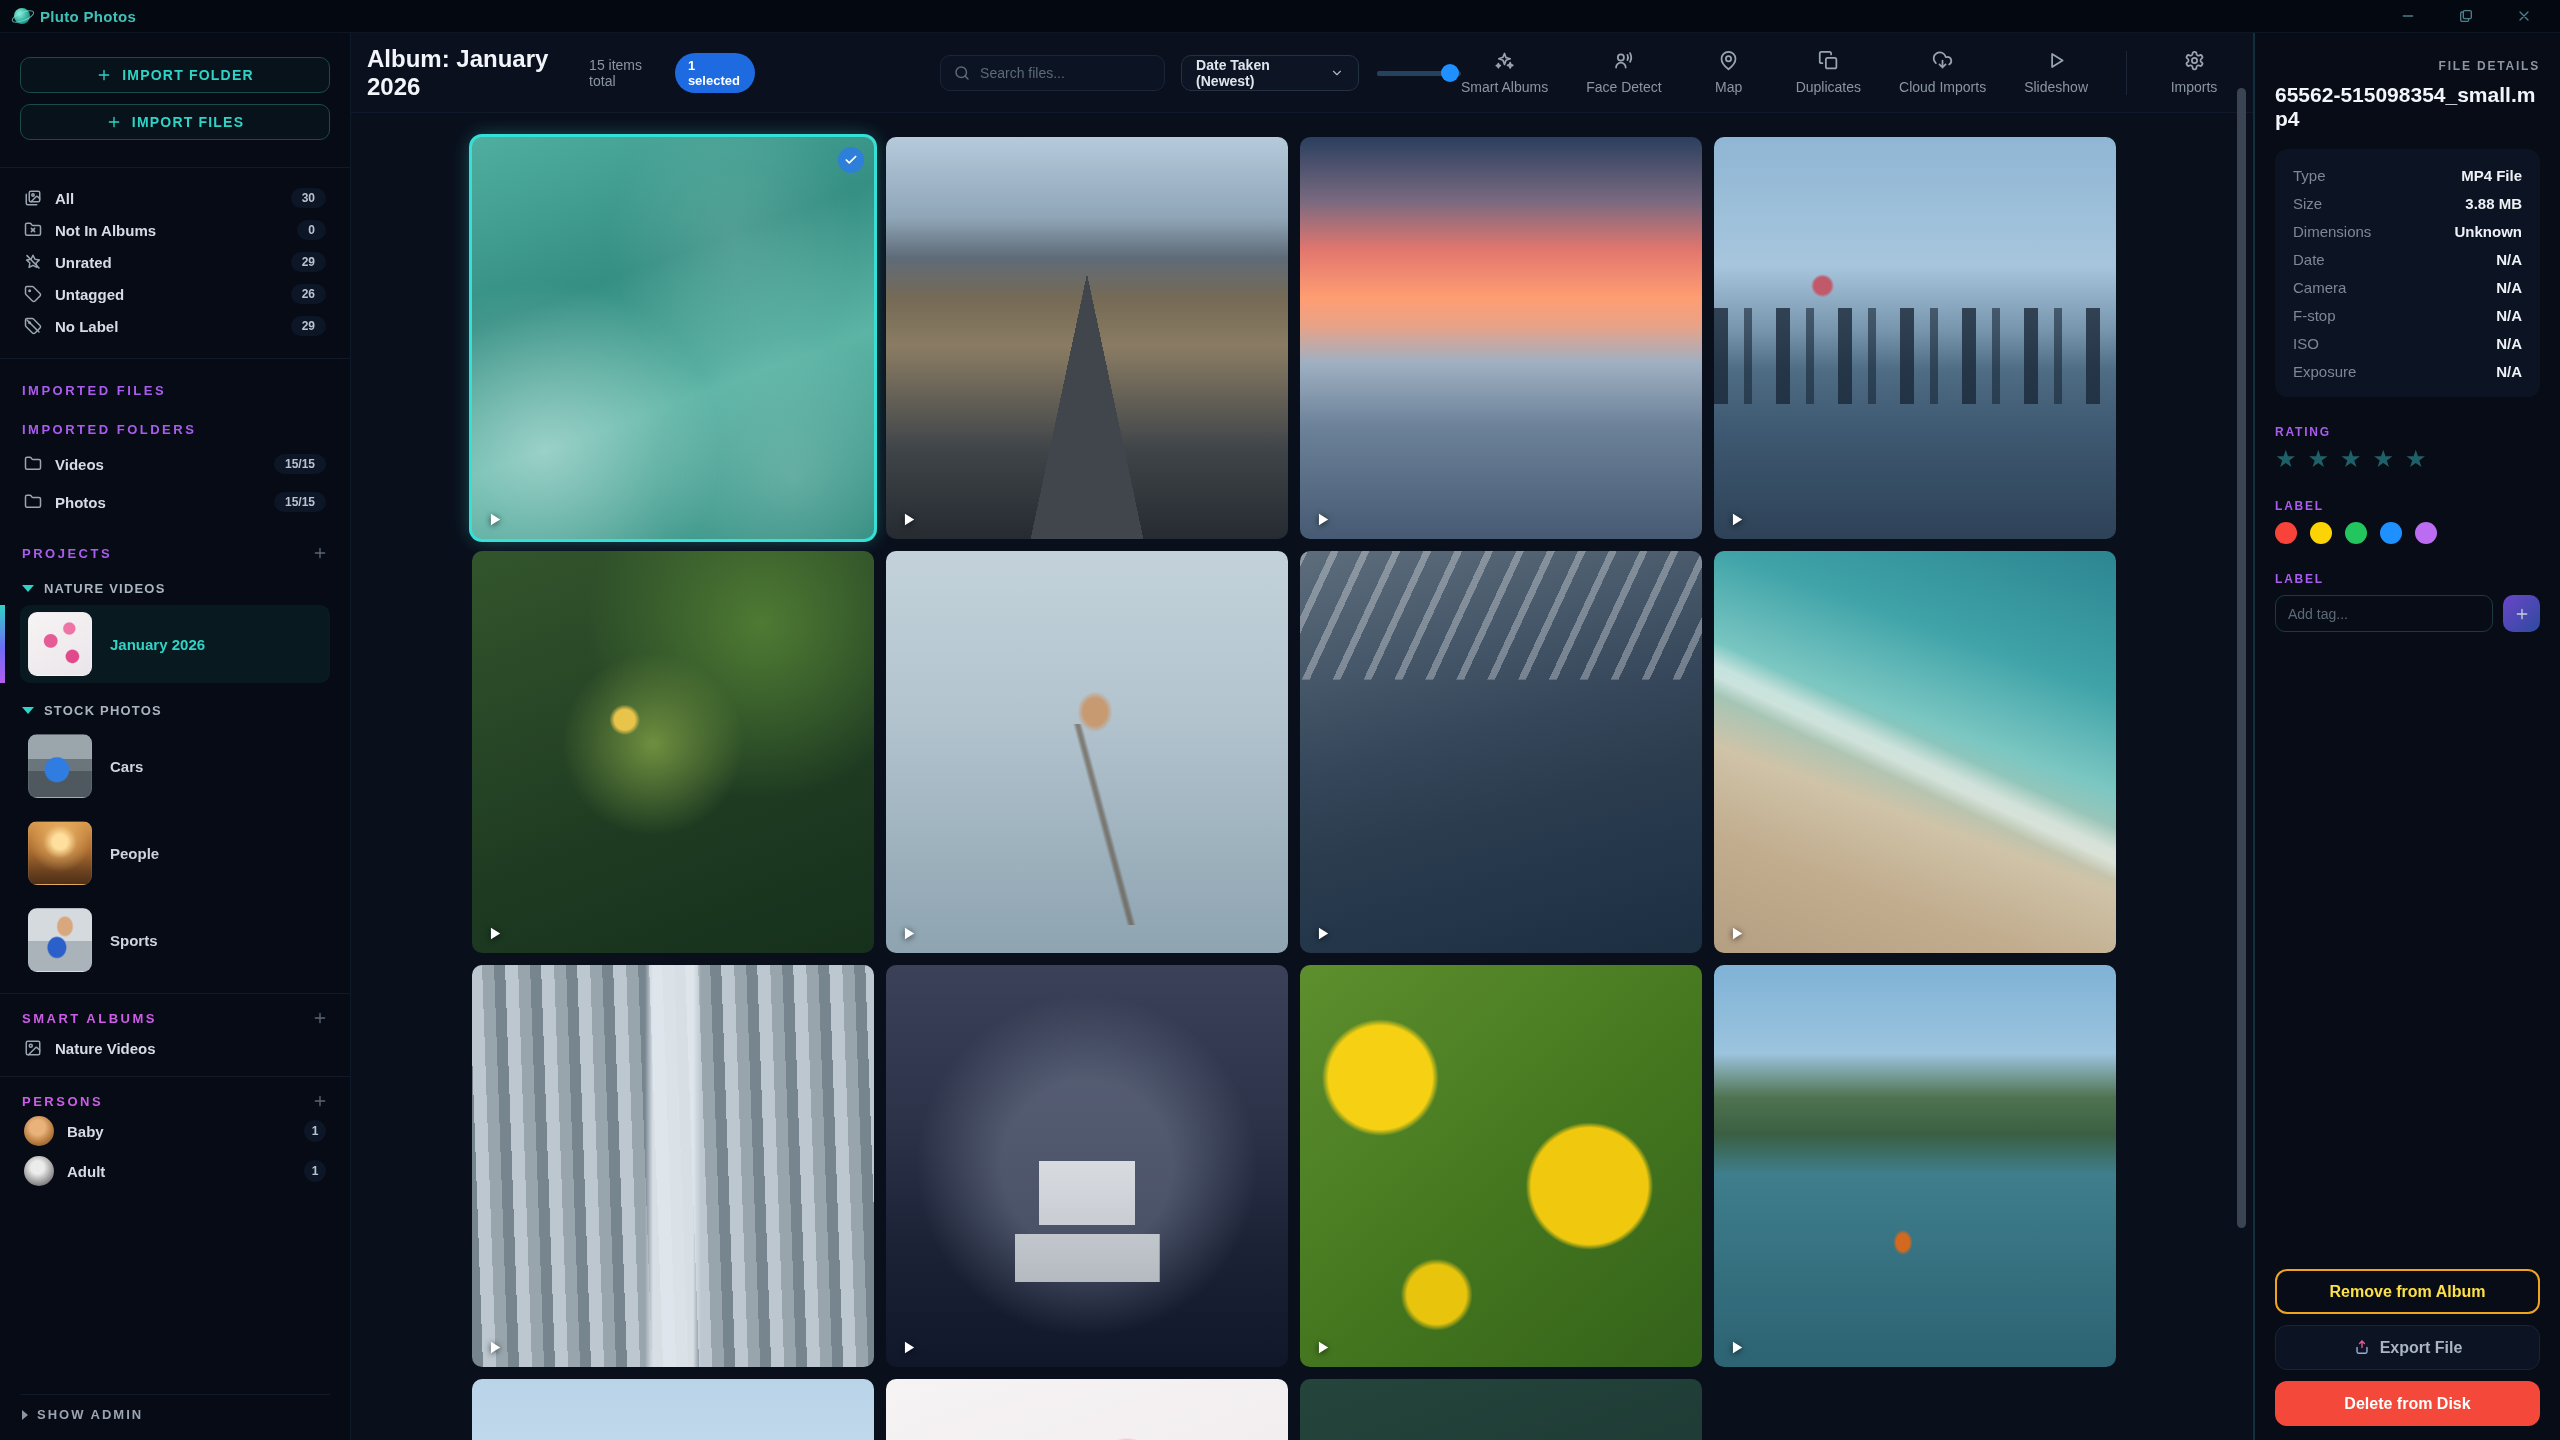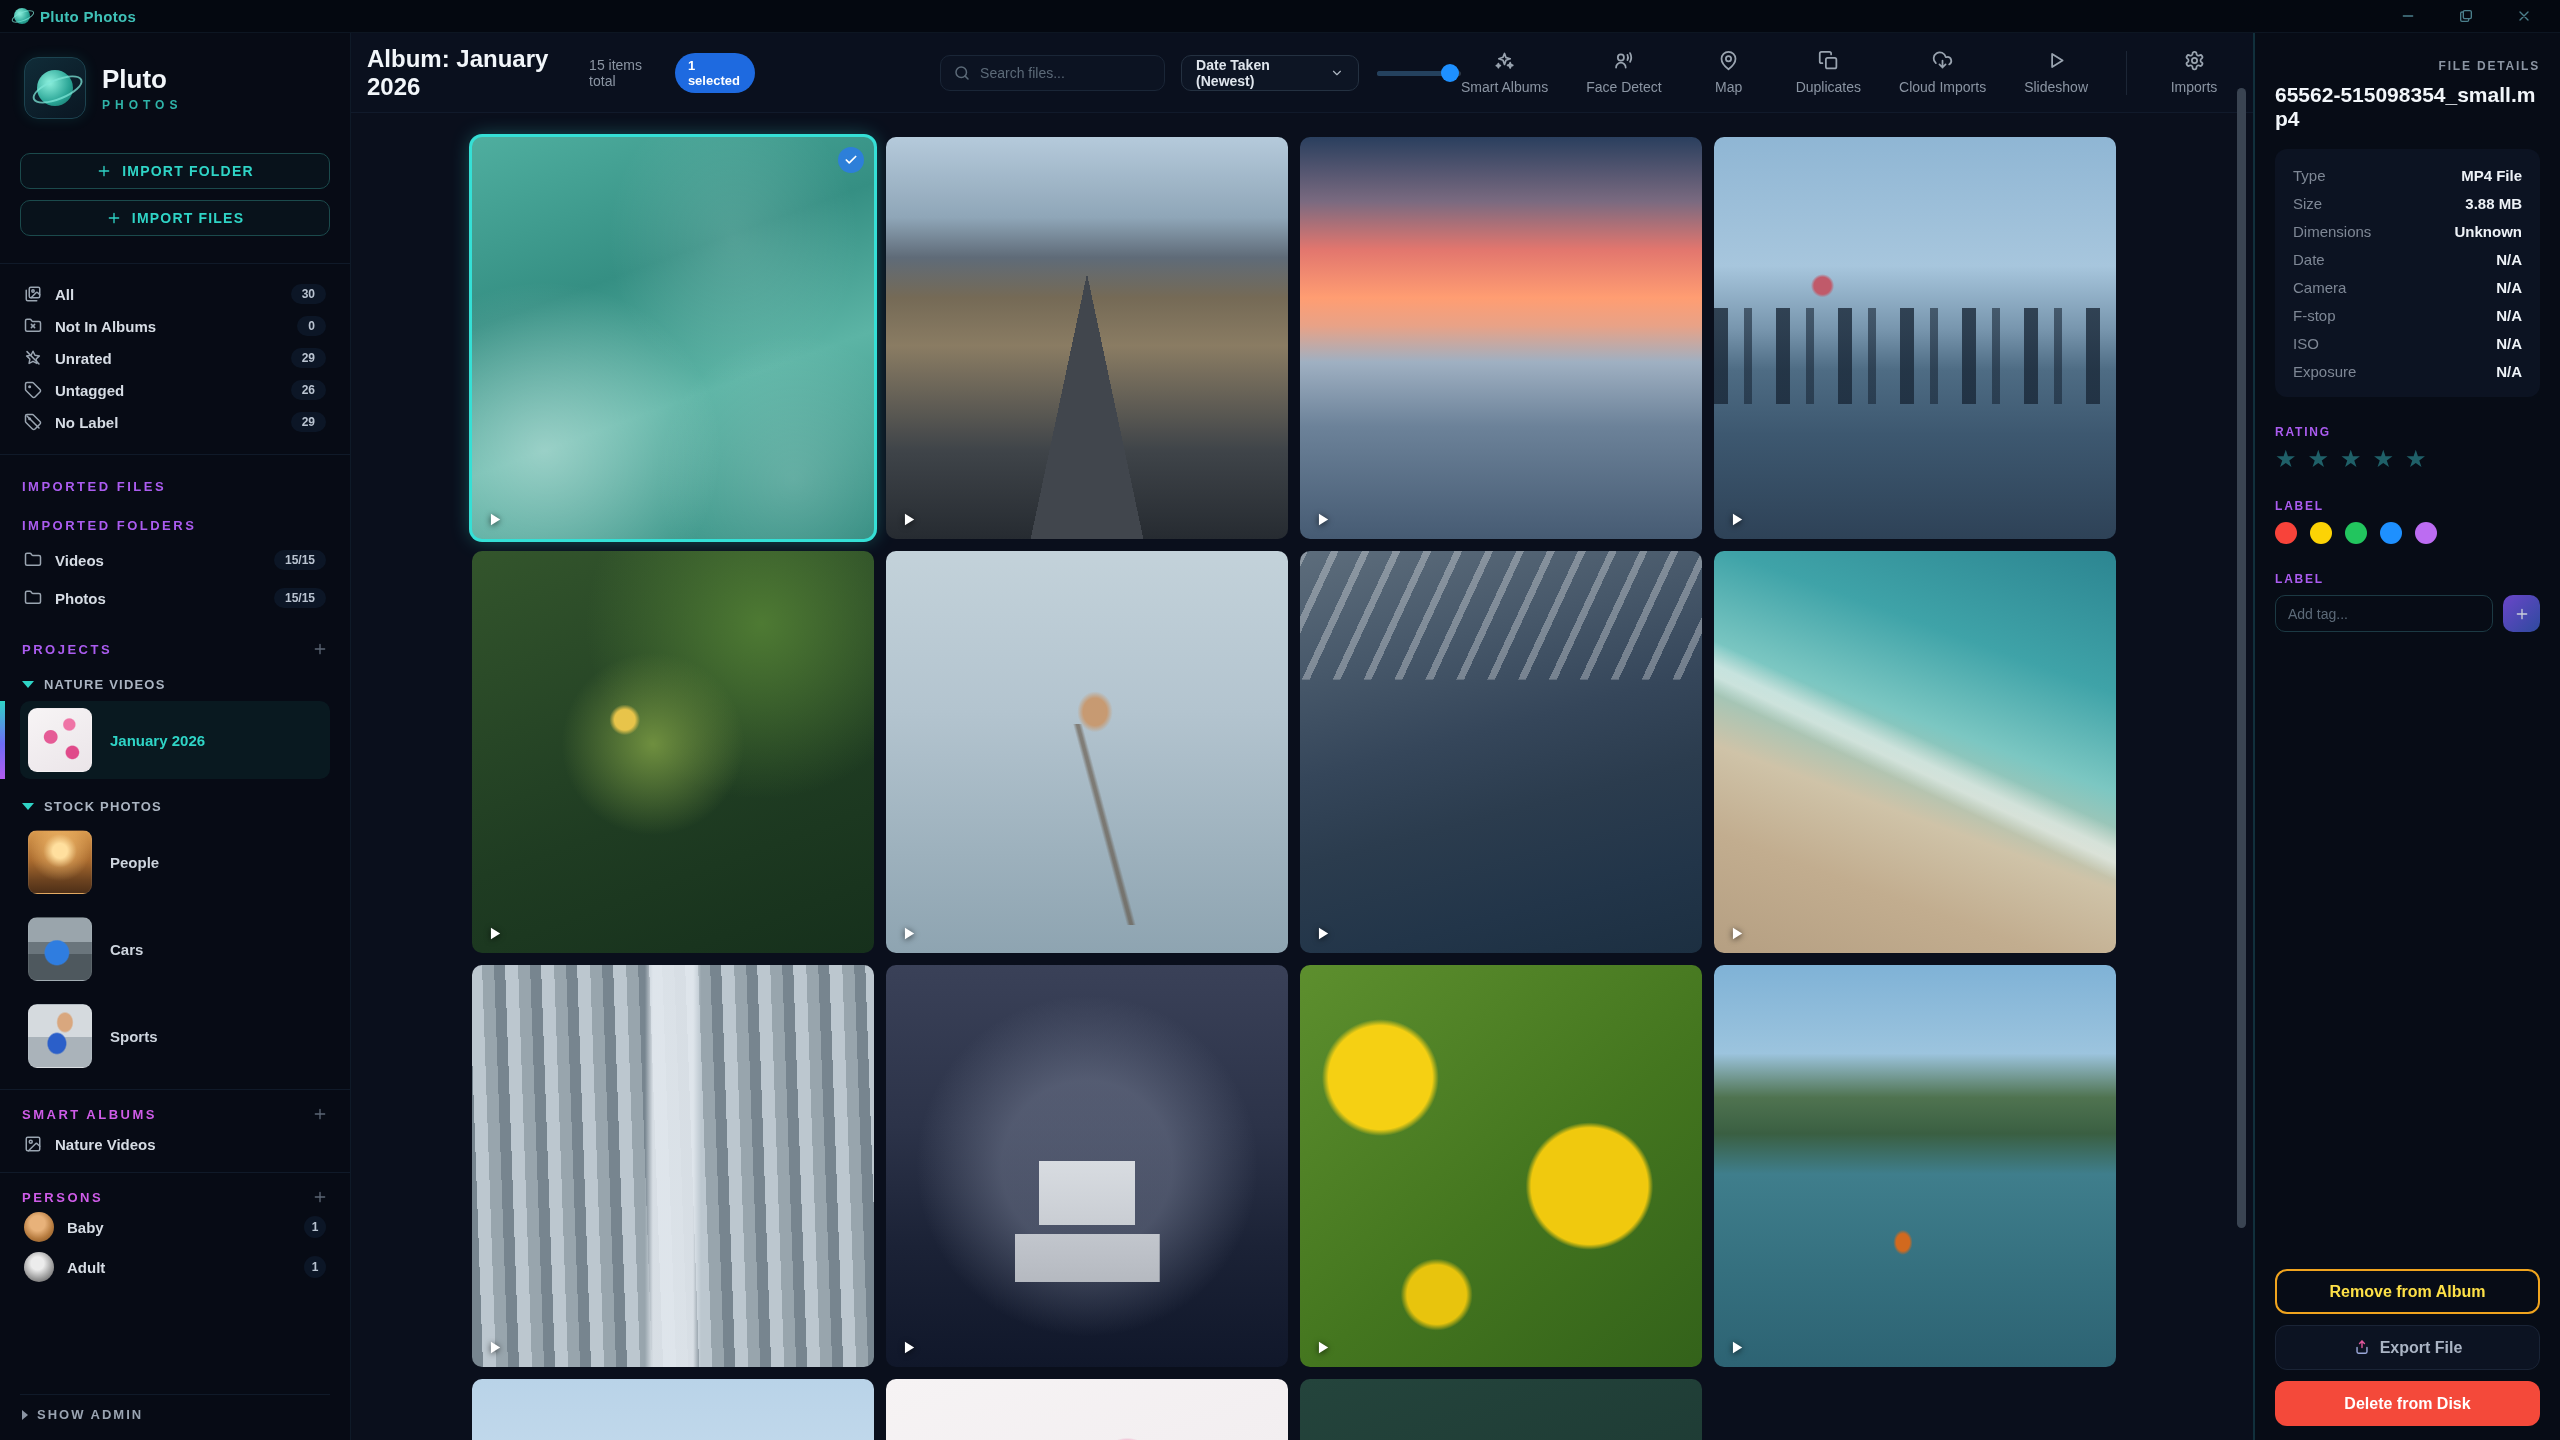--- a/index.html
+++ b/index.html
@@ -249,29 +249,20 @@
           </svg></span>
         <span class="tb-btn"><svg viewBox="0 0 24 24" fill="none" stroke="currentColor" stroke-width="2" stroke-linecap="round" stroke-linejoin="round">
             <path d="M6 6l12 12M18 6 6 18"></path>
           </svg></span>
       </div>
   </div>
 
   <div class="body-row">
 
     <aside class="sidebar">
-      <div class="logo-row">
-        <div class="logo-tile">
-          <span class="planet planet-lg"></span>
-        </div>
-        <div class="logo-text">
-          <div class="logo-name">Pluto</div>
-          <div class="logo-sub">PHOTOS</div>
-        </div>
-      </div>
 
       <button class="import-btn">
         <span class="i16"><svg viewBox="0 0 24 24" fill="none" stroke="currentColor" stroke-width="2" stroke-linecap="round" stroke-linejoin="round">
               <path d="M12 5v14M5 12h14"></path>
             </svg></span>
         <span>IMPORT FOLDER</span>
       </button>
       <button class="import-btn">
         <span class="i16"><svg viewBox="0 0 24 24" fill="none" stroke="currentColor" stroke-width="2" stroke-linecap="round" stroke-linejoin="round">
               <path d="M12 5v14M5 12h14"></path>
@@ -359,26 +350,26 @@
           </div>
           <div class="proj-item selected">
             <div class="proj-thumb pt-blossom"></div>
             <span class="proj-label">January 2026</span>
           </div>
           <div class="group-header">
             <span class="tri"></span>
             <span>STOCK PHOTOS</span>
           </div>
           <div class="proj-item">
+            <div class="proj-thumb pt-cars"></div>
+            <span class="proj-label">Cars</span>
+          </div>
+          <div class="proj-item">
             <div class="proj-thumb pt-people"></div>
             <span class="proj-label">People</span>
-          </div>
-          <div class="proj-item">
-            <div class="proj-thumb pt-cars"></div>
-            <span class="proj-label">Cars</span>
           </div>
           <div class="proj-item">
             <div class="proj-thumb pt-sports"></div>
             <span class="proj-label">Sports</span>
           </div>
         </div>
 
       <div class="divider" style="margin-top:14px;"></div>
       <div class="section-header pink" style="margin-top:16px;">
         <span>SMART ALBUMS</span>

